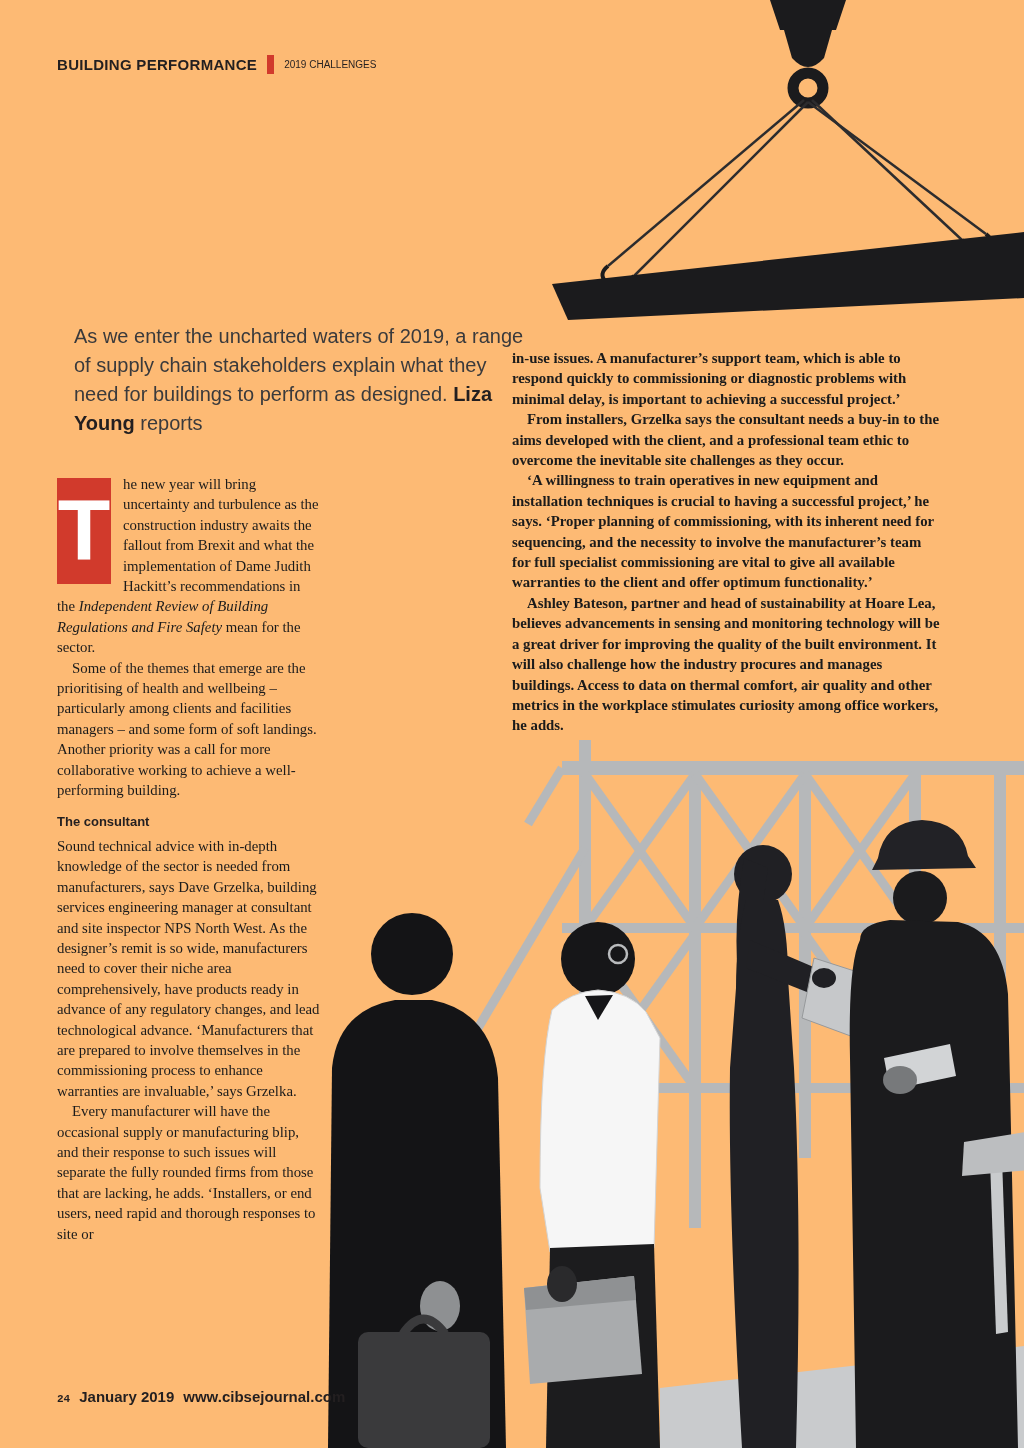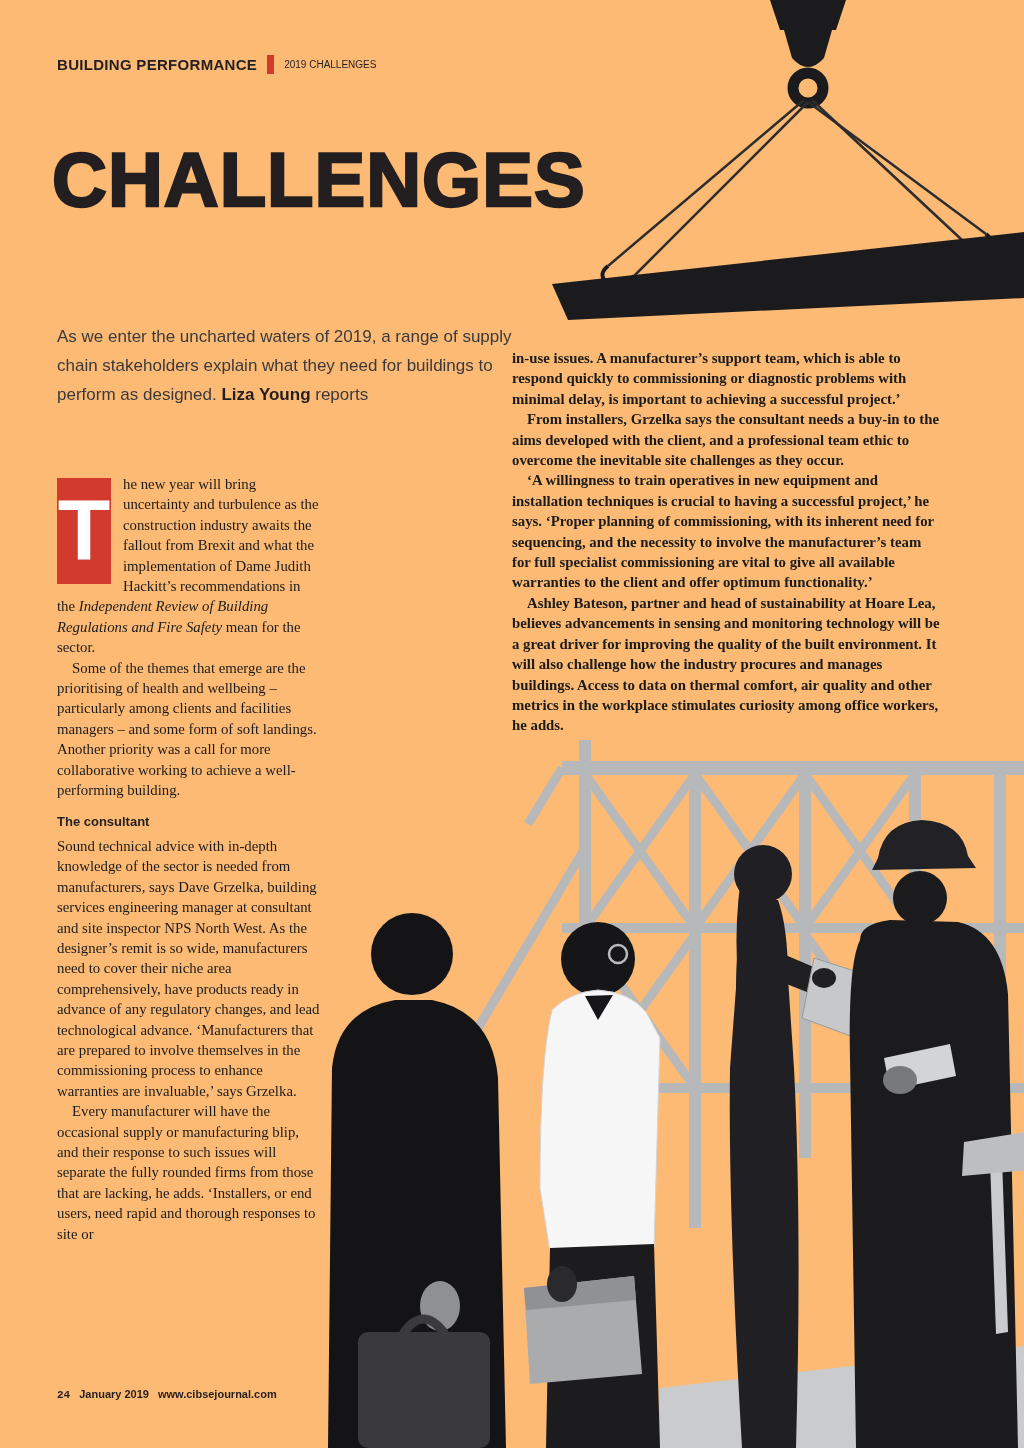--- a/index.html
+++ b/index.html
@@ -19,22 +19,22 @@
   
   .title { position:absolute; left:52px; top:140px; z-index:3;
     font-size:76px; line-height:79px; font-weight:700; letter-spacing:1px;
     color:#231f20; -webkit-text-stroke:2.5px #231f20; }
   .title span { display:block; }
 
   
   .crane { position:absolute; left:520px; top:0; width:504px; height:340px; z-index:1; }
 
   
-  .standfirst { position:absolute; left:57px; top:322px; width:462px; z-index:2;
-    font-size:17px; line-height:29px; color:#3a3a3c; }
+  .standfirst { position:absolute; left:74px; top:322px; width:462px; z-index:2;
+    font-size:20px; line-height:29px; color:#3a3a3c; }
   .standfirst .author { font-weight:700; color:#231f20; }
 
   
   .col { position:absolute; z-index:2; font-family:"Liberation Serif", serif;
     font-size:14.8px; line-height:20.4px; color:#1b1b1b; text-align:left; }
   .col-left  { left:57px;  top:474px; width:263px; }
   .col-right { left:512px; top:348px; width:428px;font-weight:bold; }
   .col p { margin:0; }
   .col p.ind { text-indent:15px; }
   .dropcap { float:left; width:54px; height:106px; margin:4px 12px 2px 0;
@@ -45,21 +45,21 @@
   .subhead { font-family:"Liberation Sans", sans-serif; font-weight:700;
     font-size:13px; color:#231f20; margin:11px 0 4px 0; }
 
   
   .scene { position:absolute; left:300px; top:728px; width:724px; height:720px; z-index:1; }
 
   
   .footer { position:absolute; left:57px; top:1388px; z-index:4;
     display:flex; align-items:baseline; gap:9px; font-weight:700; color:#231f20; }
   .footer .pagenum { font-size:11px;font-family:Liberation Mono, monospace; }
-  .footer .issue, .footer .website { font-size:11px; }
+  .footer .issue, .footer .website { font-size:15px; }
 </style>
 </head>
 <body>
 
 <div class="page">
 
   <header class="kicker">
     <span class="kicker-section">BUILDING PERFORMANCE</span>
     <span class="kicker-bar"></span>
     <span class="kicker-topic">2019 CHALLENGES</span>
@@ -80,21 +80,20 @@
     <g stroke="#1b1b1d" stroke-width="4" fill="none">
       <path d="M88,266 q-10,8 -2,16 q8,7 14,-1"></path>
       <path d="M114,276 q-10,8 -2,16 q8,7 14,-1"></path>
       <path d="M442,240 q10,8 2,16 q-8,7 -14,-1"></path>
       <path d="M466,234 q10,8 2,16 q-8,7 -14,-1"></path>
     </g>
     <polygon points="32,284 504,232 504,298 48,320" fill="#1b1b1d"></polygon>
   </svg>
 
   <h1 class="title">
-    <span>CHALLENGES</span>
   </h1>
 
   <p class="standfirst"><span>As we enter the uncharted waters of 2019, a range of supply chain stakeholders explain what they need for buildings to perform as designed. </span><span class="author">Liza Young</span><span> reports</span></p>
 
   <div class="col col-left">
     <div class="dropcap">T</div>
     <p><span>he new year will bring uncertainty and turbulence as the construction industry awaits the fallout from Brexit and what the implementation of Dame Judith Hackitt’s recommendations in the </span><span class="opening-italic">Independent Review of Building Regulations and Fire Safety</span><span> mean for the sector.</span></p>
     <p class="ind">Some of the themes that emerge are the prioritising of health and wellbeing – particularly among clients and facilities managers – and some form of soft landings. Another priority was a call for more collaborative working to achieve a well-performing building.</p>
     <h2 class="subhead">The consultant</h2>
     <p>Sound technical advice with in-depth knowledge of the sector is needed from manufacturers, says Dave Grzelka, building services engineering manager at consultant and site inspector NPS North West. As the designer’s remit is so wide, manufacturers need to cover their niche area comprehensively, have products ready in advance of any regulatory changes, and lead technological advance. ‘Manufacturers that are prepared to involve themselves in the commissioning process to enhance warranties are invaluable,’ says Grzelka.</p>

